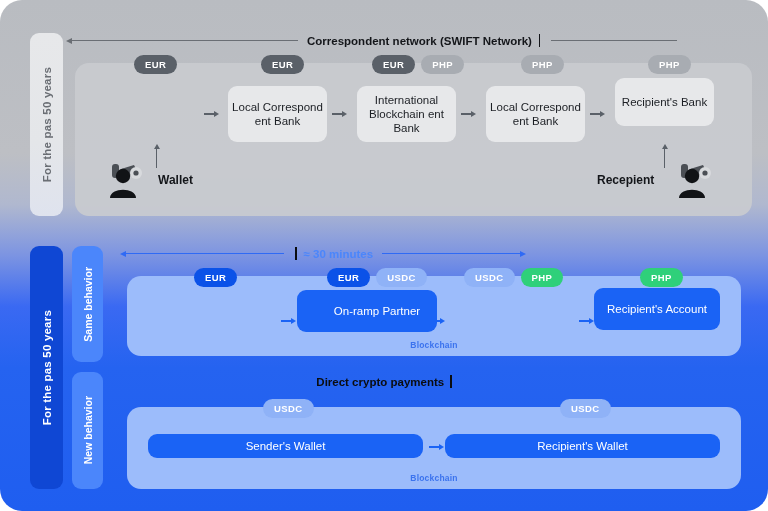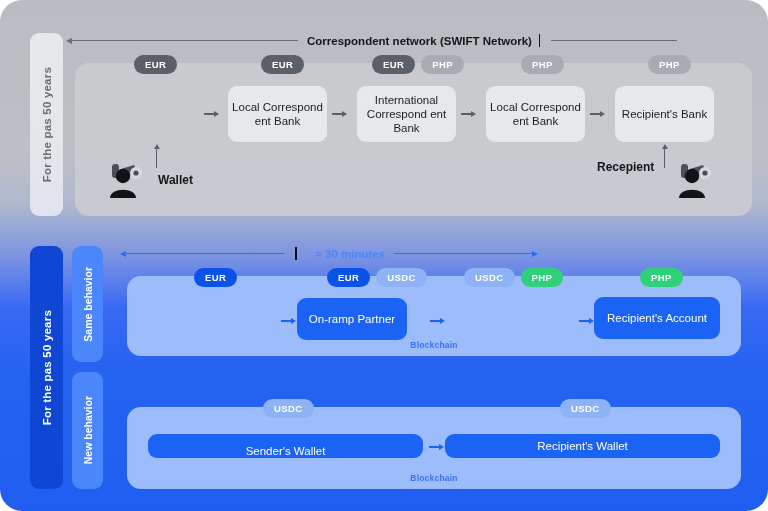--- a/index.html
+++ b/index.html
@@ -102,21 +102,21 @@
     position:absolute;font-size:8.5px;font-weight:700;color:#3b73ee;letter-spacing:.2px;
     width:100%;text-align:center;
   }
 
   .bc-hdr{left:120px;top:247px;width:632px;}
   .bc-hdr .line{background:#2f6af5;}
   .bc-hdr .label{color:#0b0d10;}
   .bc-hdr .label .bar{background:#0b0d10;}
   .bc-hdr .arrow-l{border-top:3.5px solid transparent;border-bottom:3.5px solid transparent;border-right:6px solid #2f6af5;}
   .bc-hdr .arrow-r{border-top:3.5px solid transparent;border-bottom:3.5px solid transparent;border-left:6px solid #2f6af5;}
-  .accent{color:#4b86fb;font-weight:700;margin-left:12px;}
+  .accent{color:#4b86fb;font-weight:700;}
 
   .direct-hdr{
     position:absolute;left:0;top:375px;width:768px;text-align:center;
     font-size:11.5px;font-weight:700;color:#0b0d10;
   }
   .direct-hdr .bar{display:inline-block;width:1.5px;height:13px;background:#0b0d10;
     vertical-align:-2px;margin-left:6px;}
 </style>
 </head>
 <body>
@@ -162,34 +162,34 @@
       <div class="head"></div>
   </div>
   <div class="node bank" style="left:228px;top:86px;width:99px;height:56px;">
     <span>Local Correspond ent Bank</span>
   </div>
   <div class="ar gray" style="left:332px;top:111px;">
     <div class="stem"></div>
       <div class="head"></div>
   </div>
   <div class="node bank" style="left:357px;top:86px;width:99px;height:56px;">
-    <span>International Correspond ent Bank</span>
+    <span>International Blockchain ent Bank</span>
   </div>
   <div class="ar gray" style="left:461px;top:111px;">
     <div class="stem"></div>
       <div class="head"></div>
   </div>
   <div class="node bank" style="left:486px;top:86px;width:99px;height:56px;">
     <span>Local Correspond ent Bank</span>
   </div>
   <div class="ar gray" style="left:590px;top:111px;">
     <div class="stem"></div>
       <div class="head"></div>
   </div>
-  <div class="node bank" style="left:615px;top:86px;width:99px;height:56px;">
+  <div class="node bank" style="left:615px;top:78px;width:99px;height:48px;">
     <span>Recipient's Bank</span>
   </div>
 
   <div class="upcon" style="left:156px;top:148px;height:20px;background:#5a6068;">
     <div class="head" style="border-bottom:5px solid #5a6068;"></div>
   </div>
   <div class="upcon" style="left:664px;top:148px;height:20px;background:#5a6068;">
     <div class="head" style="border-bottom:5px solid #5a6068;"></div>
   </div>
 
@@ -208,21 +208,21 @@
   <div class="person" style="left:673px;top:158px;">
     <svg viewBox="0 0 46 40" width="46" height="40">
       <rect x="8" y="6" width="7" height="14" rx="3" fill="#4b4f55"></rect>
       <path d="M17 11 L30 7 L34 15 L20 19 Z" fill="#4b4f55"></path>
       <circle cx="32" cy="15" r="6" fill="#d8dadd"></circle>
       <circle cx="32" cy="15" r="2.6" fill="#4b4f55"></circle>
       <circle cx="19" cy="18" r="7.2" fill="#111316"></circle>
       <path d="M6 40 C6 29 32 29 32 40 Z" fill="#111316"></path>
     </svg>
   </div>
-  <div class="plabel" style="left:597px;top:160px;">Recepient</div>
+  <div class="plabel" style="left:597px;top:173px;">Recepient</div>
 
   <div class="blue-sidebar">
     <span>For the pas 50 years</span>
   </div>
 
   <div class="behavior-col" style="top:246px;height:116px;">
     <span>Same behavior</span>
   </div>
   <div class="behavior-col" style="top:372px;height:117px;">
     <span>New behavior</span>
@@ -255,48 +255,51 @@
     <span class="chip php-green">PHP</span>
   </div>
   <div class="chipwrap" style="left:640px;top:268px;">
     <span class="chip php-green">PHP</span>
   </div>
 
   <div class="ar blue" style="left:281px;top:318px;">
     <div class="stem"></div>
       <div class="head"></div>
   </div>
-  <div class="node bc" style="left:297px;top:298px;width:110px;height:42px;">
+  <div class="node bc" style="left:297px;top:290px;width:120px;height:42px;padding-left:20px;">
     <span>On-ramp Partner</span>
   </div>
   <div class="ar blue" style="left:430px;top:318px;">
     <div class="stem"></div>
       <div class="head"></div>
   </div>
   <div class="ar blue" style="left:579px;top:318px;">
     <div class="stem"></div>
       <div class="head"></div>
   </div>
-  <div class="node bc" style="left:594px;top:297px;width:126px;height:42px;">
+  <div class="node bc" style="left:594px;top:288px;width:126px;height:42px;">
     <span>Recipient's Account</span>
   </div>
 
+  <div class="direct-hdr">
+    <span>Direct crypto payments</span><span class="bar"></span>
+  </div>
 
   <div class="bc-panel" style="left:127px;top:407px;width:614px;height:82px;">
     <div class="bc-caption" style="left:0;bottom:6px;">Blockchain</div>
   </div>
 
   <div class="chipwrap" style="left:263px;top:399px;">
     <span class="chip usdc">USDC</span>
   </div>
   <div class="chipwrap" style="left:560px;top:399px;">
     <span class="chip usdc">USDC</span>
   </div>
 
-  <div class="node bc" style="left:148px;top:434px;width:275px;height:24px;align-items:flex-end;">
+  <div class="node bc" style="left:148px;top:434px;width:275px;height:24px;">
     <span>Sender's Wallet</span>
   </div>
   <div class="ar blue" style="left:429px;top:444px;">
     <div class="stem"></div>
       <div class="head"></div>
   </div>
   <div class="node bc" style="left:445px;top:434px;width:275px;height:24px;border-radius:9px;">
     <span>Recipient's Wallet</span>
   </div>
 

